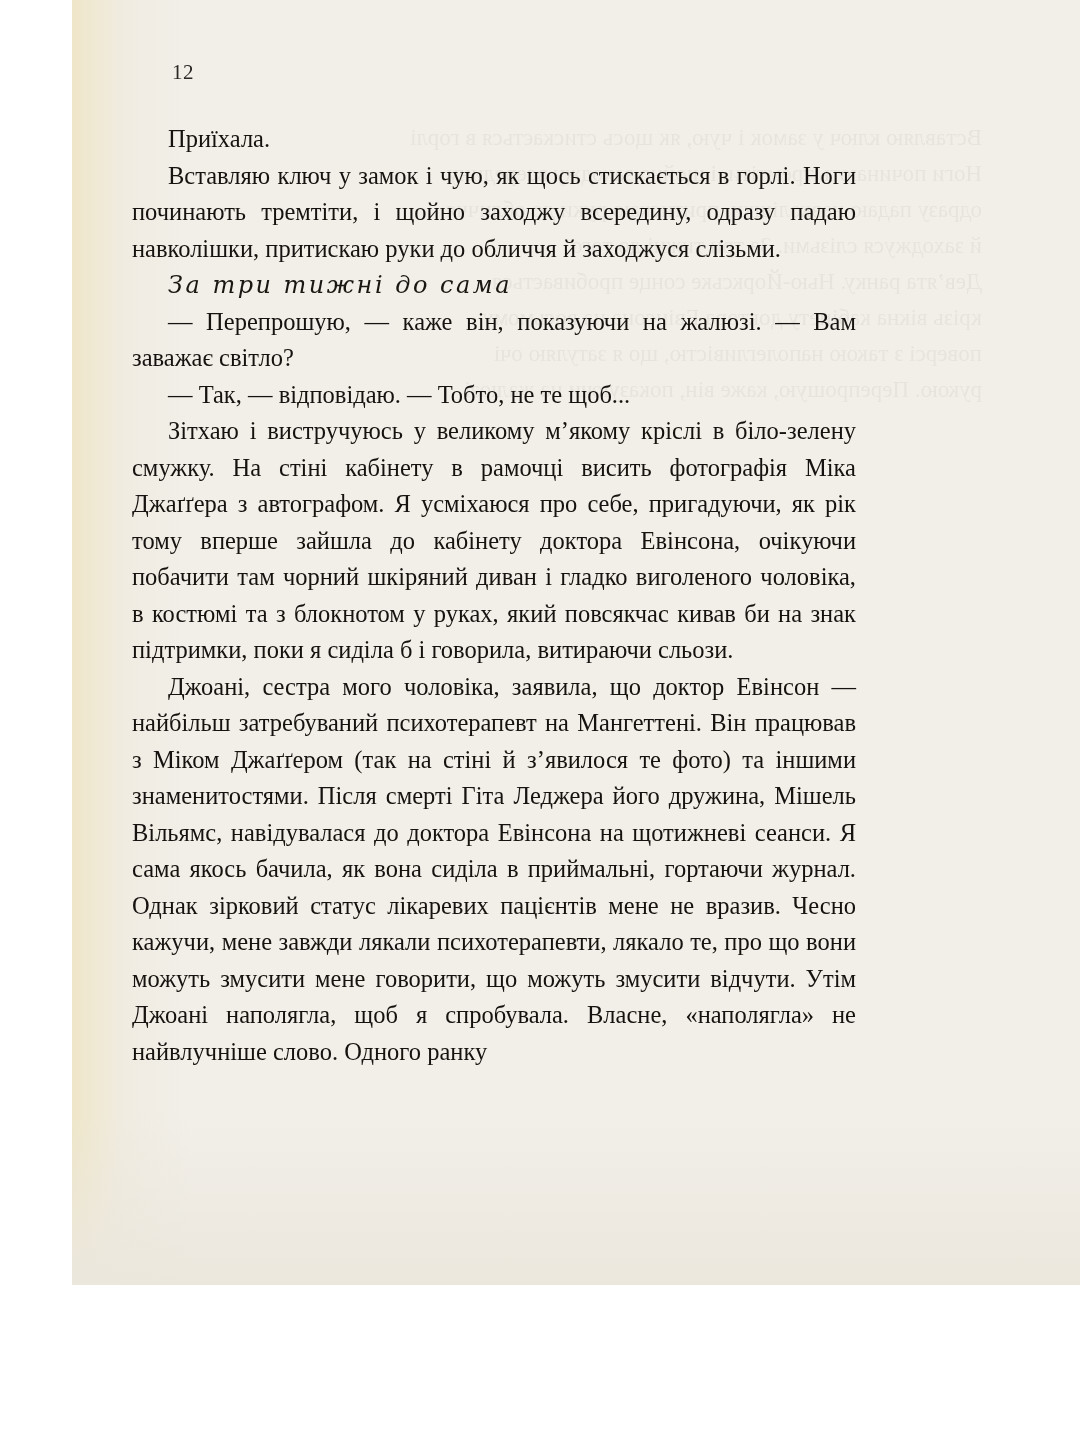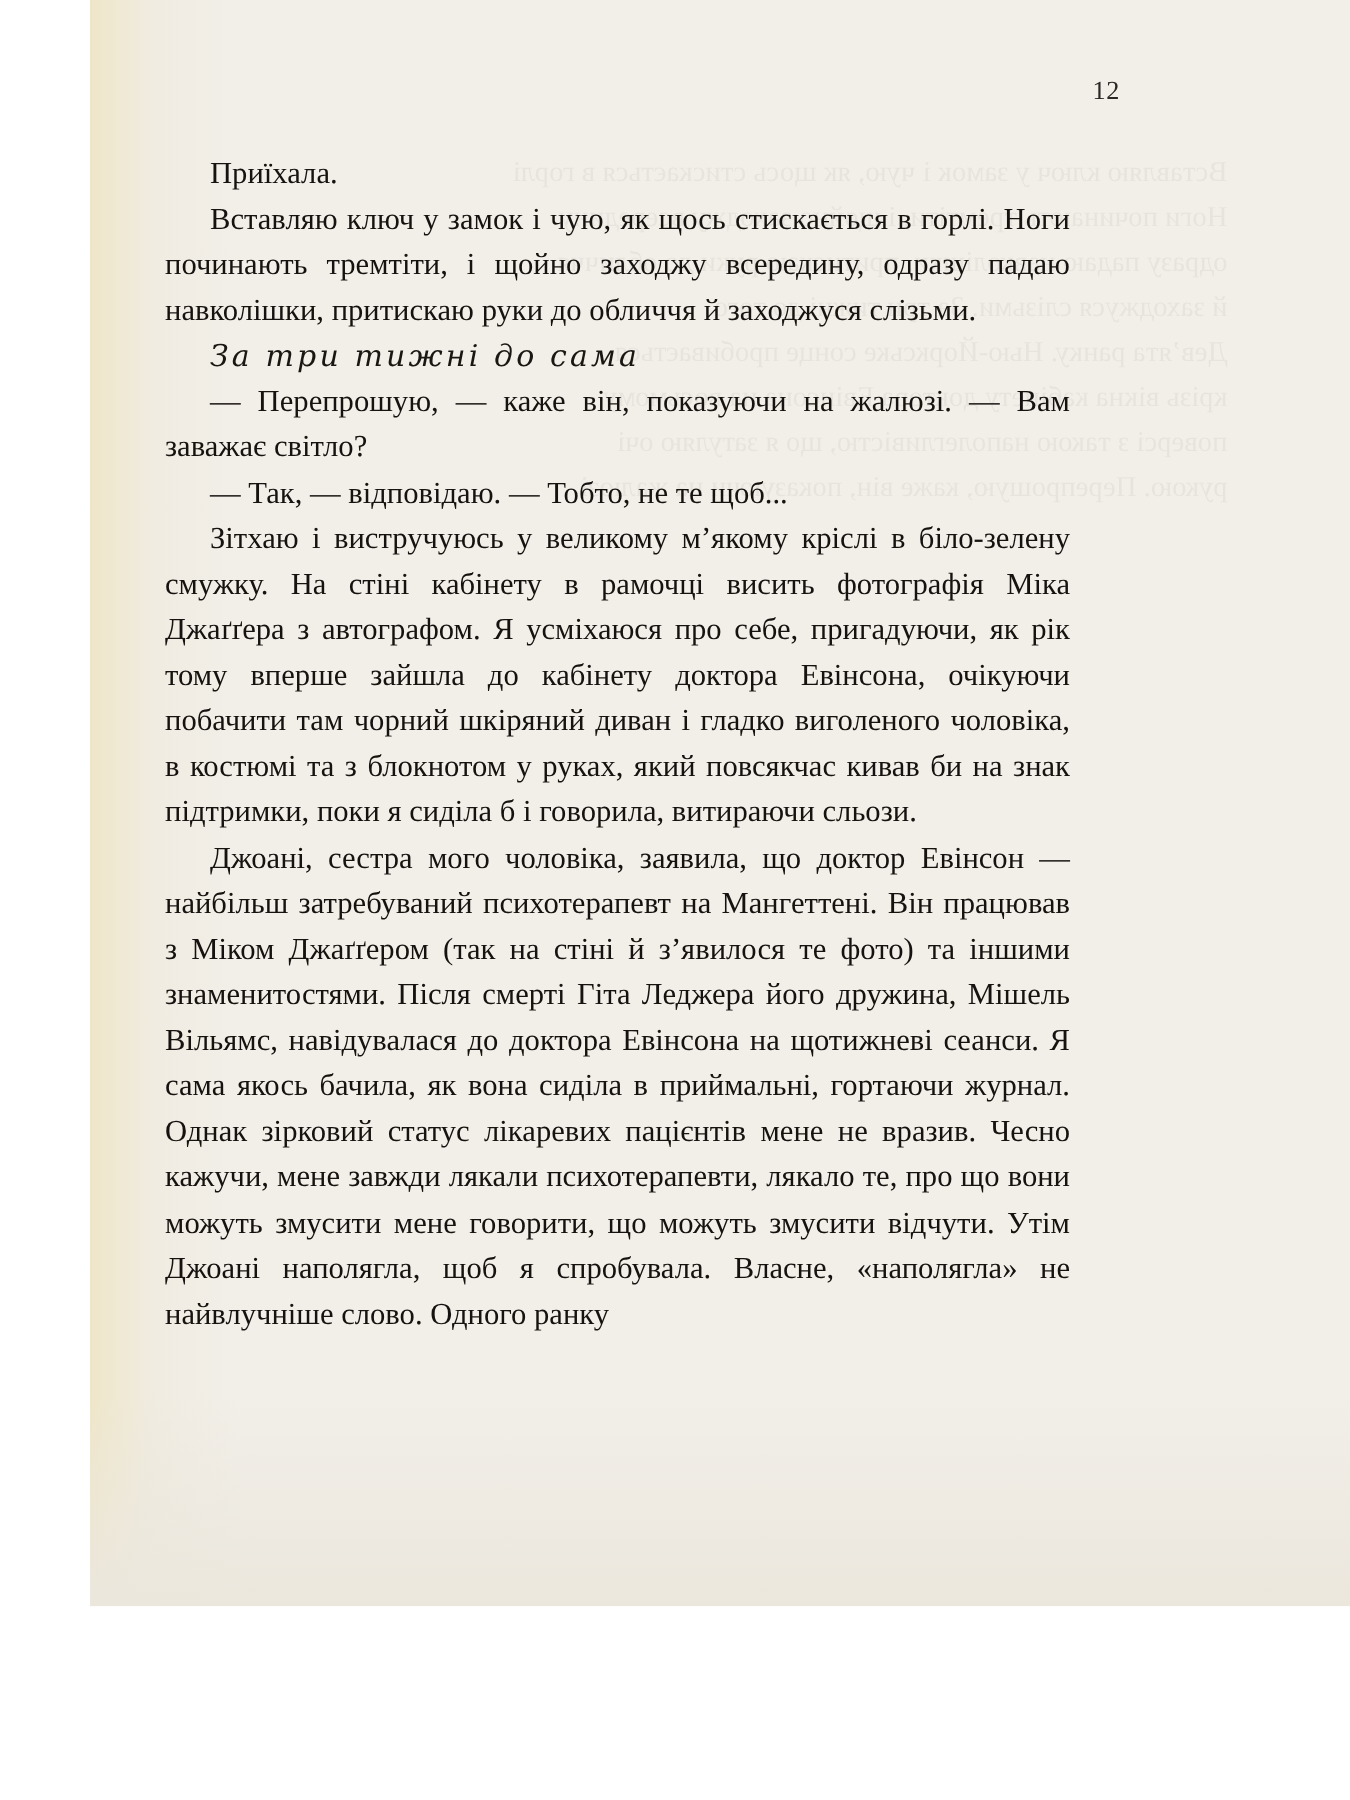--- a/index.html
+++ b/index.html
@@ -72,21 +72,20 @@
     width: 790px;
     z-index: 3;
   }
 
   .folio {
     font-size: 21px;
     color: #2a2724;
     margin-top: 60px;
     margin-left: 66px;
     letter-spacing: 0.5px;
-    text-align: right;
   }
 
   .body-col {
     margin-top: 36px;
     margin-left: 26px;
     width: 724px;
     color: #16120f;
     font-size: 24.5px;
     line-height: 36.5px;
     text-align: justify;

